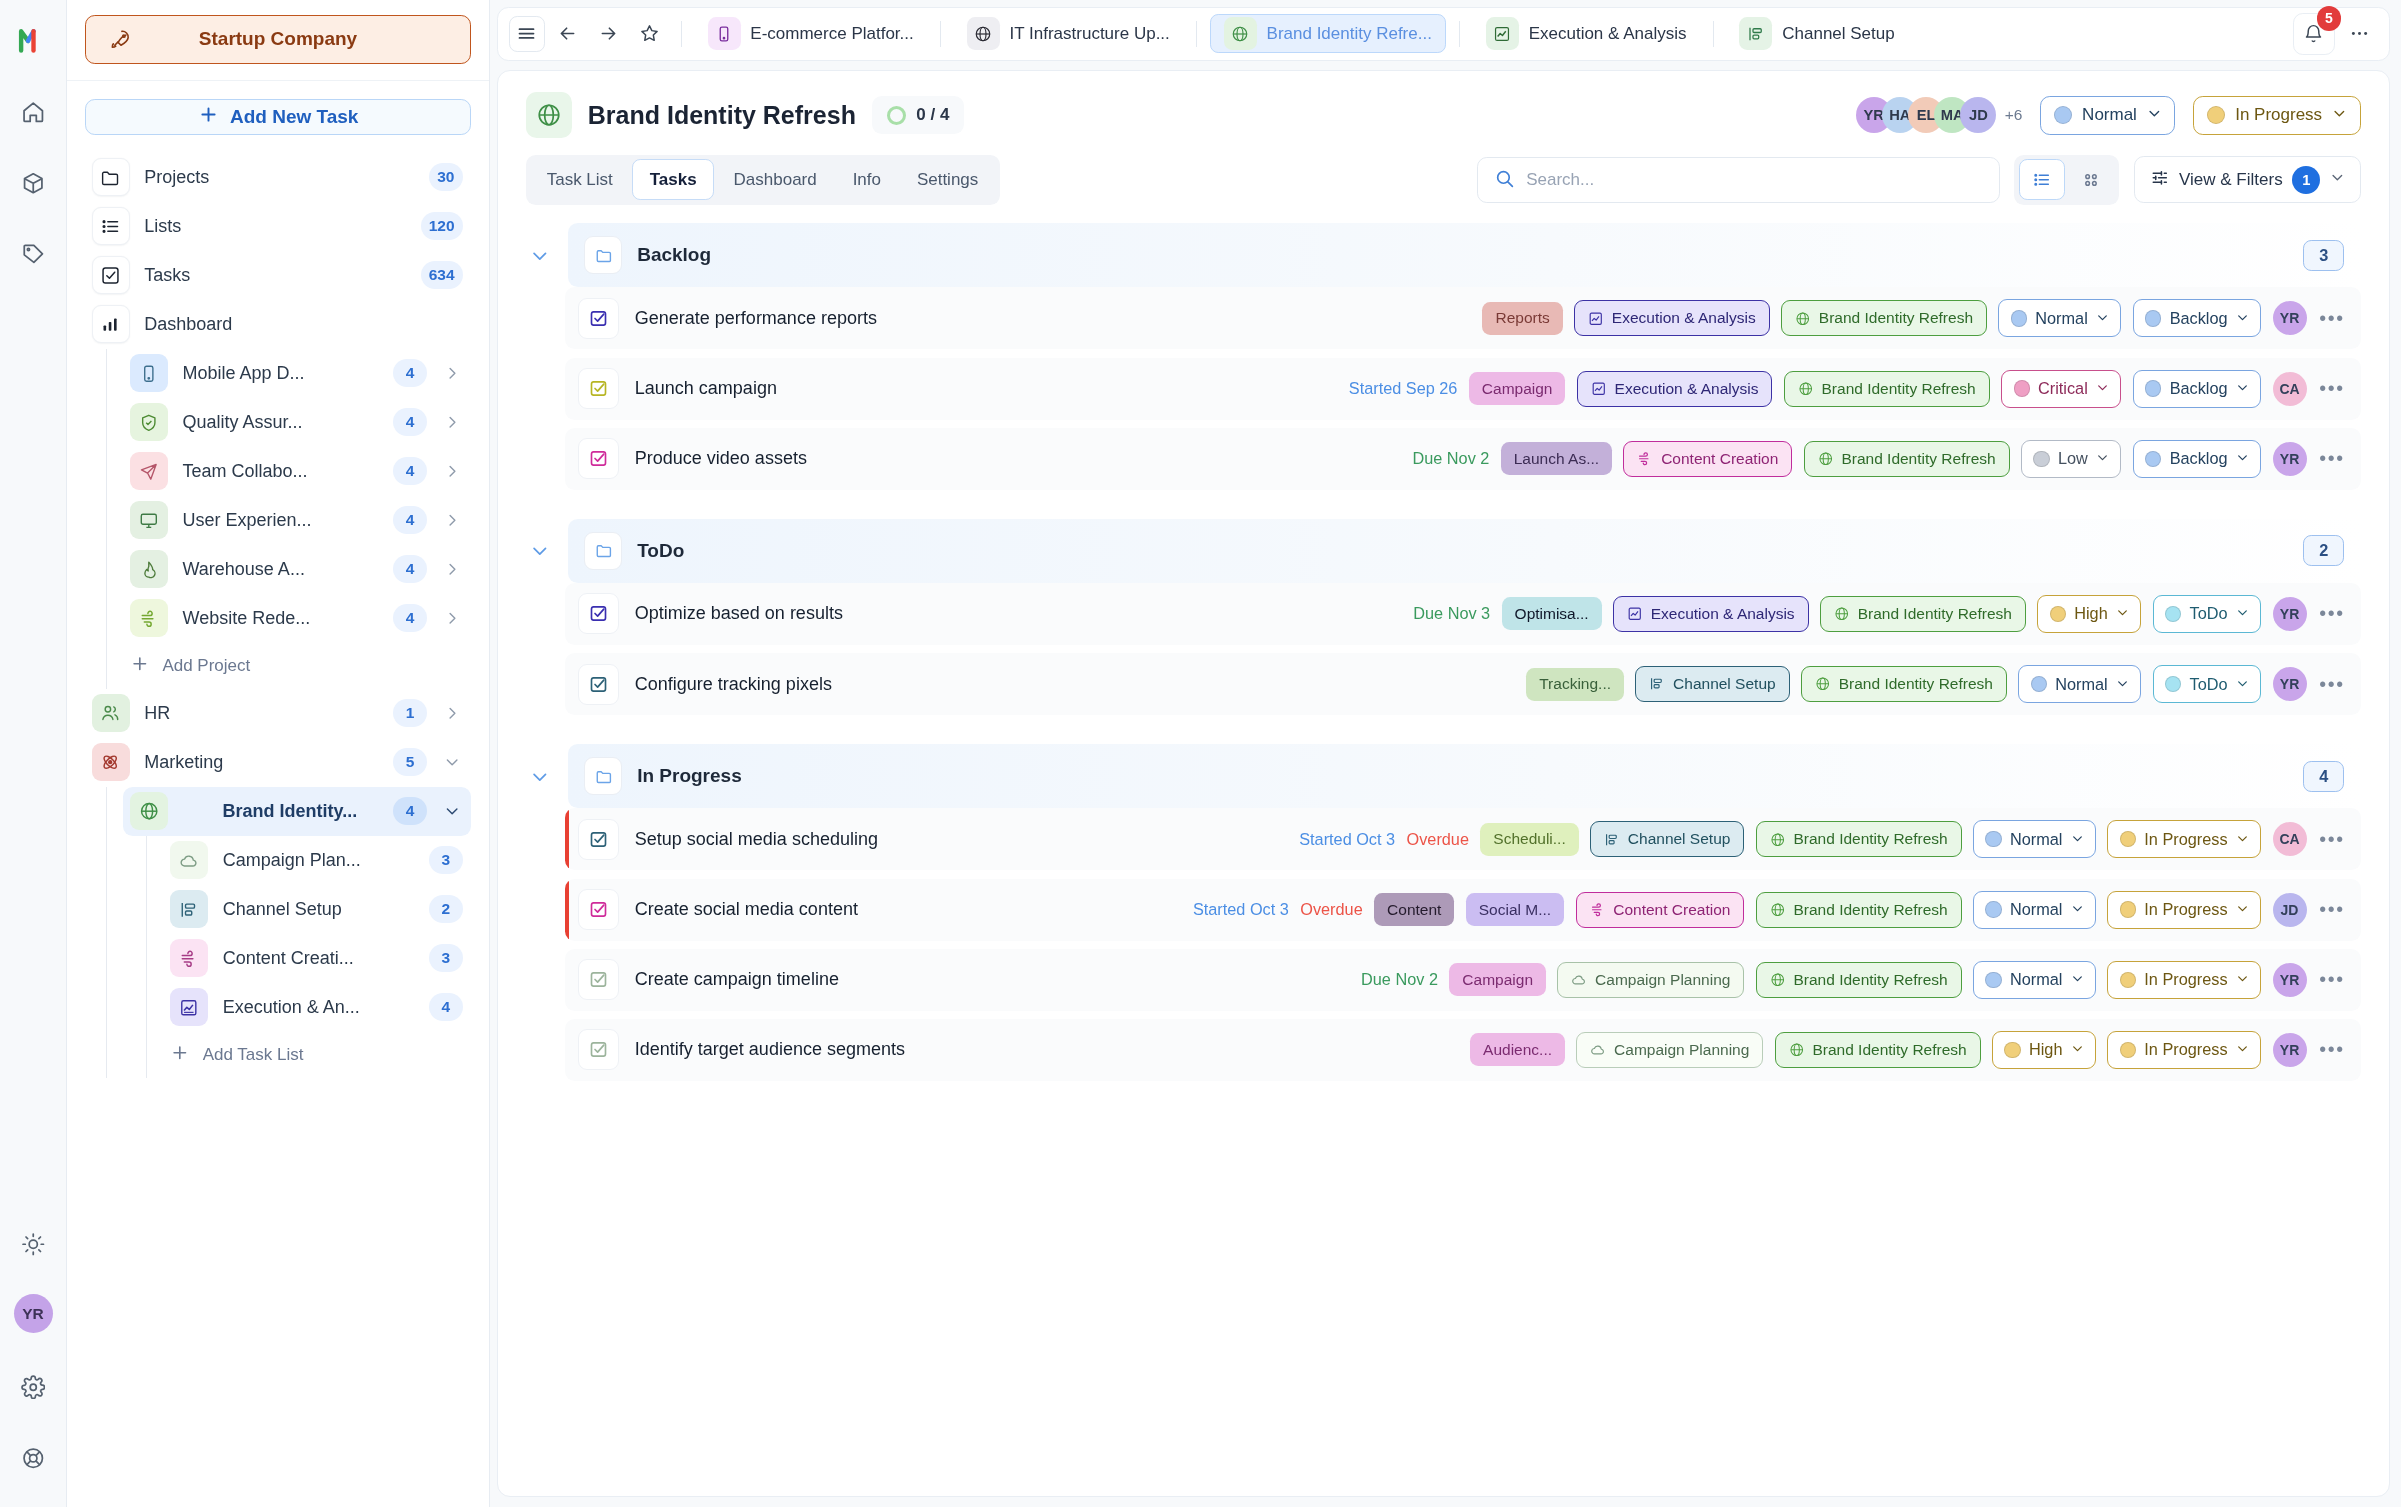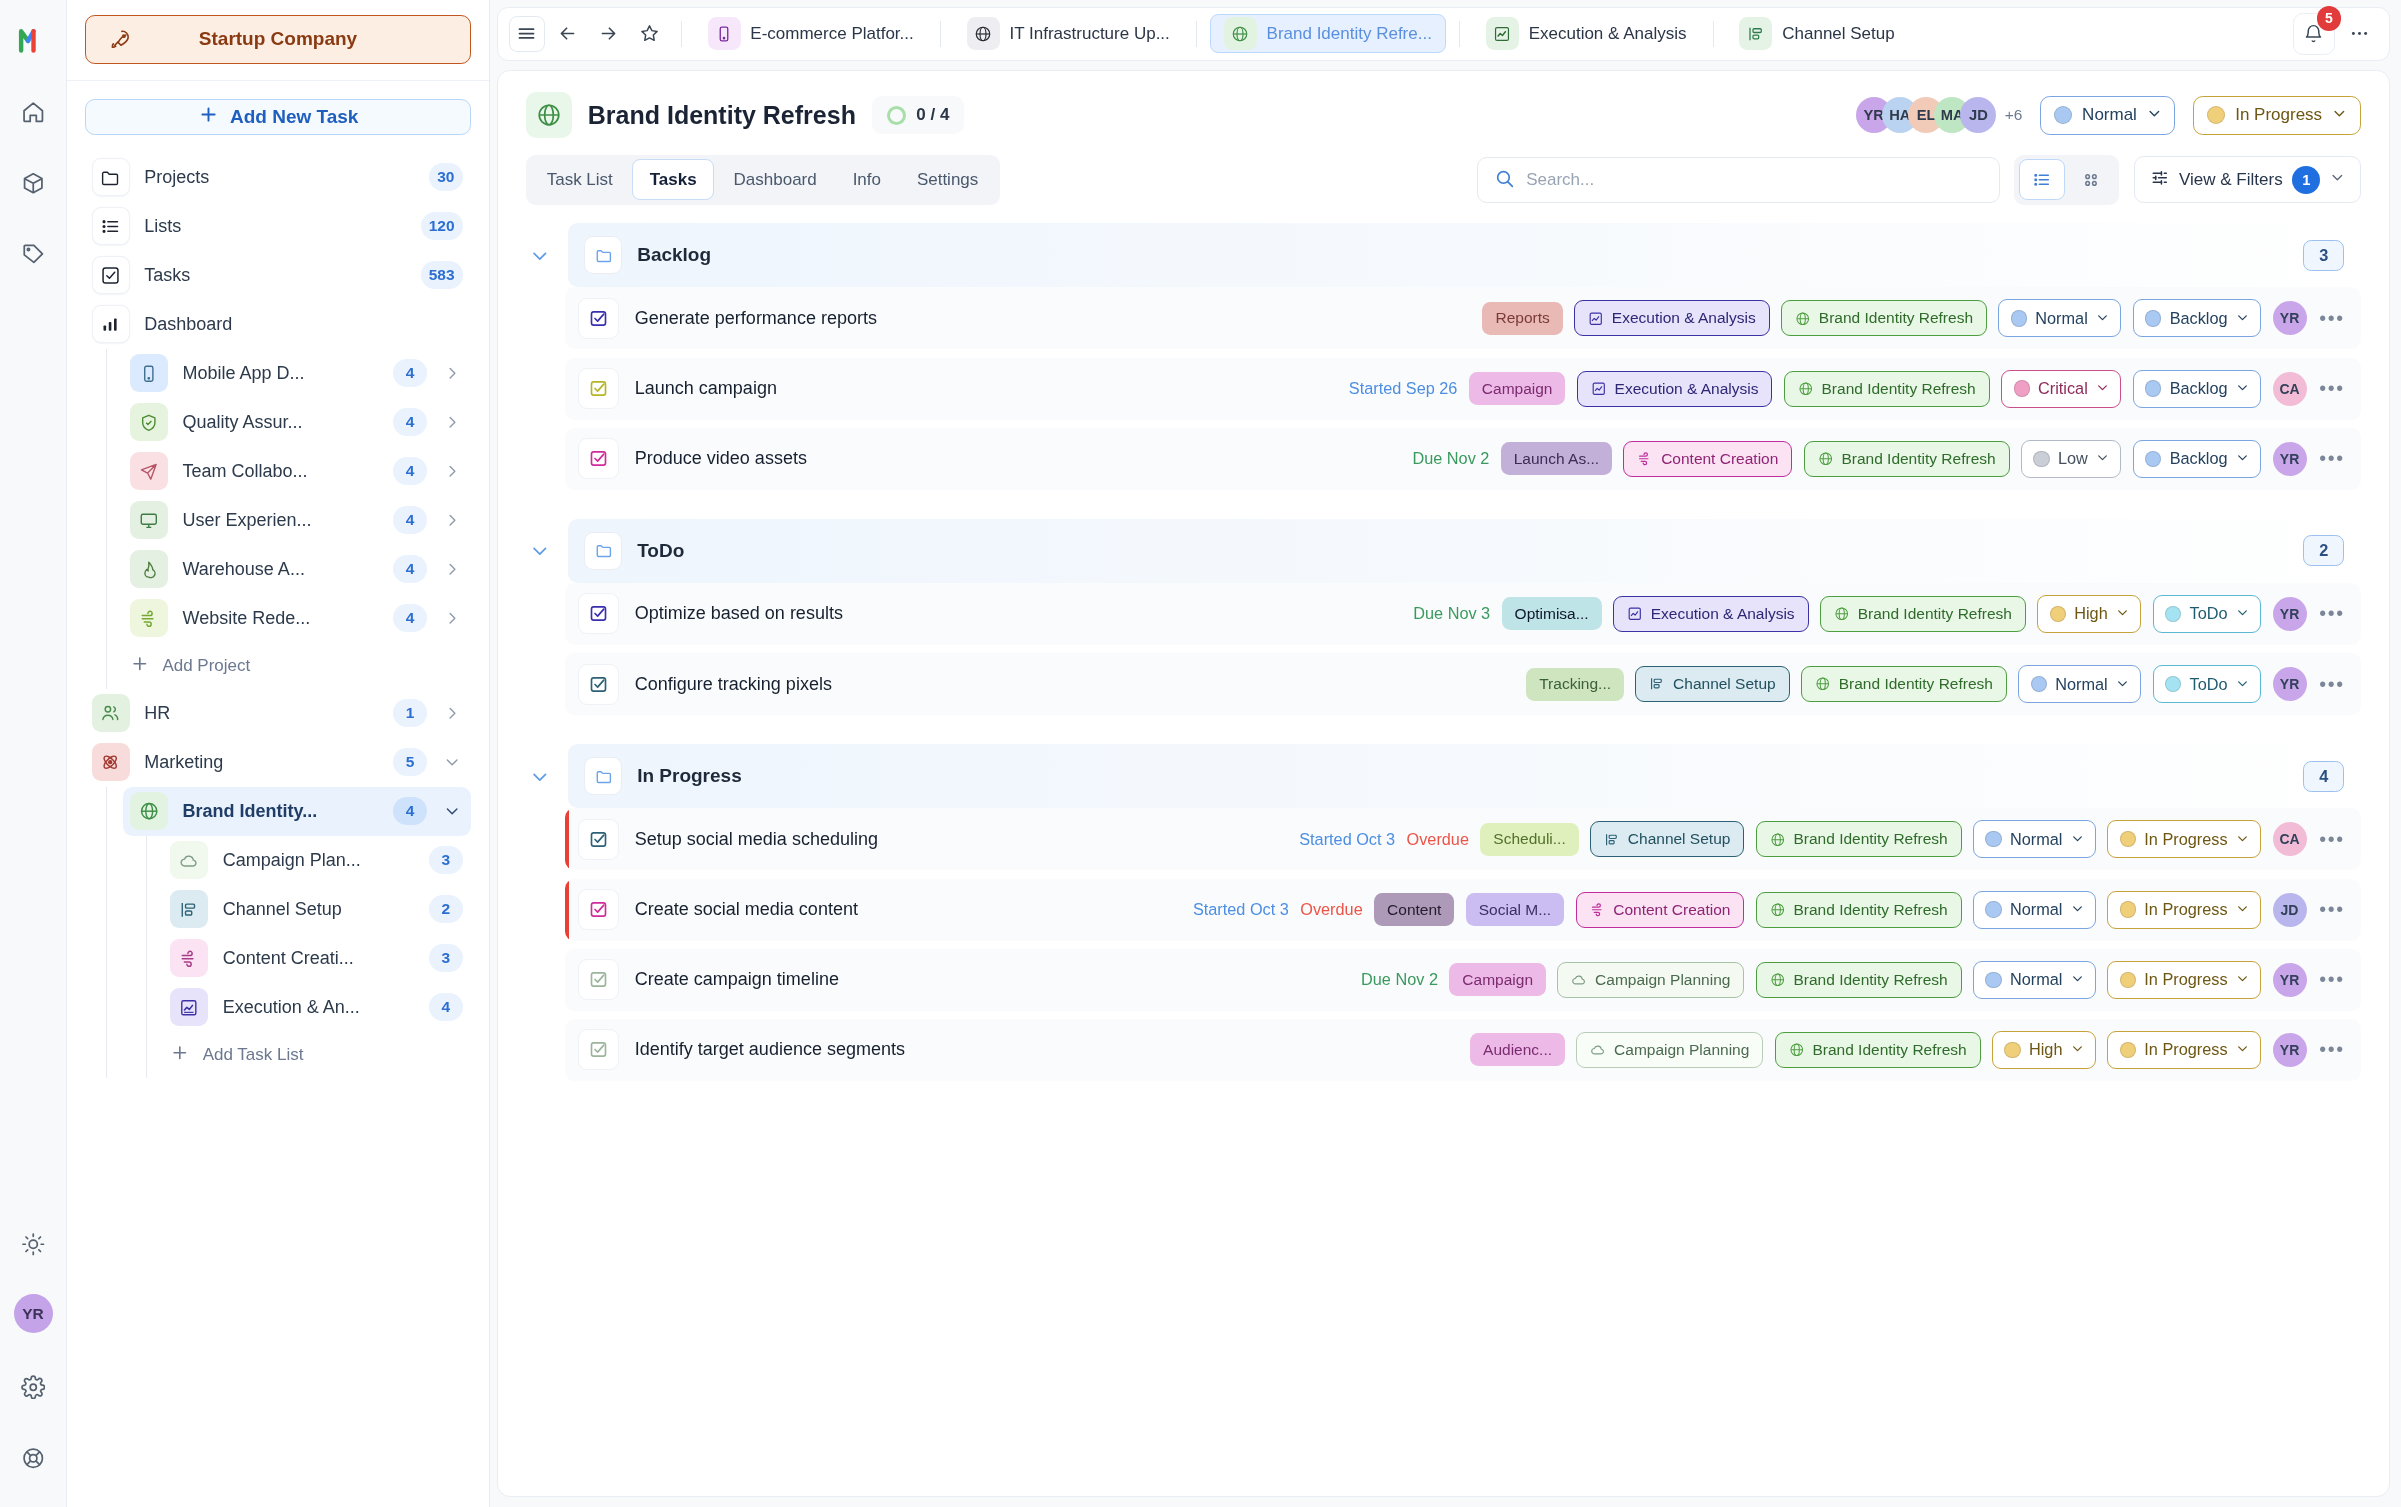--- a/index.html
+++ b/index.html
@@ -64,21 +64,21 @@
   .nav-label { font-size: 18px; color: #2c3a4b; flex: 1 1 auto; white-space: nowrap; overflow: hidden; }
   .nav-count {
     min-width: 34px; height: 28px; border-radius: 14px; background: #eaf2fe;
     color: #2d6fd1; font-size: 15.5px; font-weight: 600;
     display: flex; align-items: center; justify-content: center; padding: 0 8.2px; flex: 0 0 auto;
   }
   .nav-chev { width: 21px; display: flex; justify-content: center; color: #8f9bab; flex: 0 0 21px; }
   .tree { margin-left: 21px; border-left: 0.8px solid #e6eaf0; padding-left: 16.3px; }
   .tree2 { margin-left: 23px; border-left: 0.8px solid #e6eaf0; padding-left: 16.3px; }
   .nav-item.sel { background: #eaf2fd; }
-  .nav-item.sel .nav-label { color: #1f3d66; font-weight: 600; }
+  .nav-item.sel .nav-label { color: #1f3d66; font-weight: 600; margin-left: 40px; }
   .nav-item.sel .nav-count { background: #cfe2fb; }
   .add-sub { display: flex; align-items: center; gap: 13px; height: 46px; color: #6b7890; font-size: 17px; padding-left: 6.5px; cursor: pointer; }
   .sq { width: 38px; height: 38px; border-radius: 9px; display: flex; align-items: center; justify-content: center; flex: 0 0 38px; }
 
   
   .main { flex: 1 1 auto; display: flex; flex-direction: column; background: #f7f9fb; min-width: 0; }
 
   
   .topbar {
     height: 54px; margin: 6.5px 11.4px 0 6.5px; background: #fff;
@@ -291,21 +291,21 @@
       </div>
 
       <div class="nav-item">
         <span class="nav-ico">
           <svg width="21" height="21" viewBox="0 0 24 24" fill="none" stroke="#1d2430" stroke-width="1.7" stroke-linecap="round" stroke-linejoin="round">
               <rect x="3.5" y="3.5" width="17" height="17" rx="2.6"></rect>
               <path d="M7.8 12.2l3 3 6-7"></path>
             </svg>
         </span>
         <span class="nav-label">Tasks</span>
-        <span class="nav-count">583</span>
+        <span class="nav-count">634</span>
       </div>
 
       <div class="nav-item">
         <span class="nav-ico">
           <svg width="21" height="21" viewBox="0 0 24 24" fill="#1d2430">
               <rect x="4" y="13" width="3" height="6" rx="1"></rect>
               <rect x="10" y="9" width="3" height="10" rx="1"></rect>
               <rect x="16" y="5" width="3" height="14" rx="1"></rect>
             </svg>
         </span>

